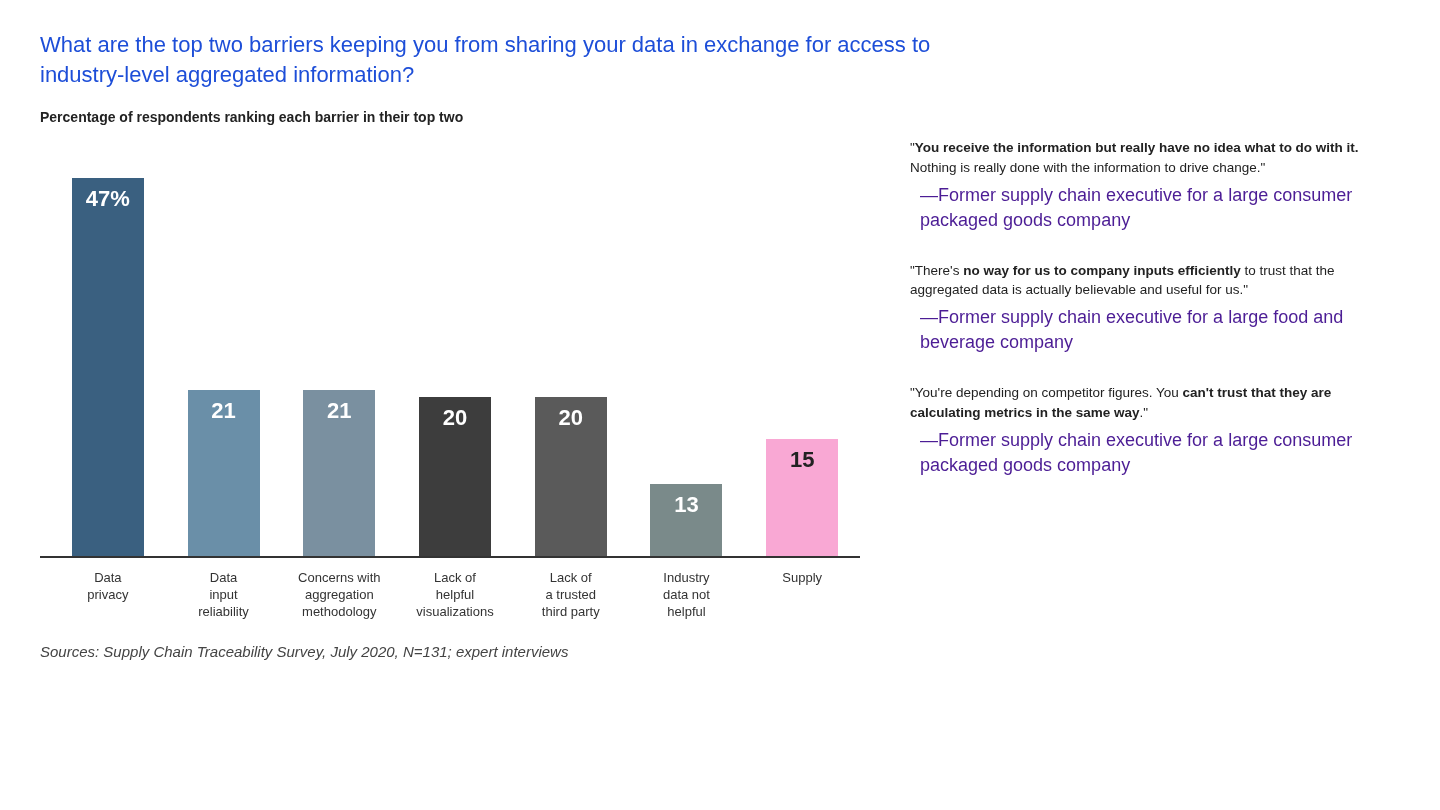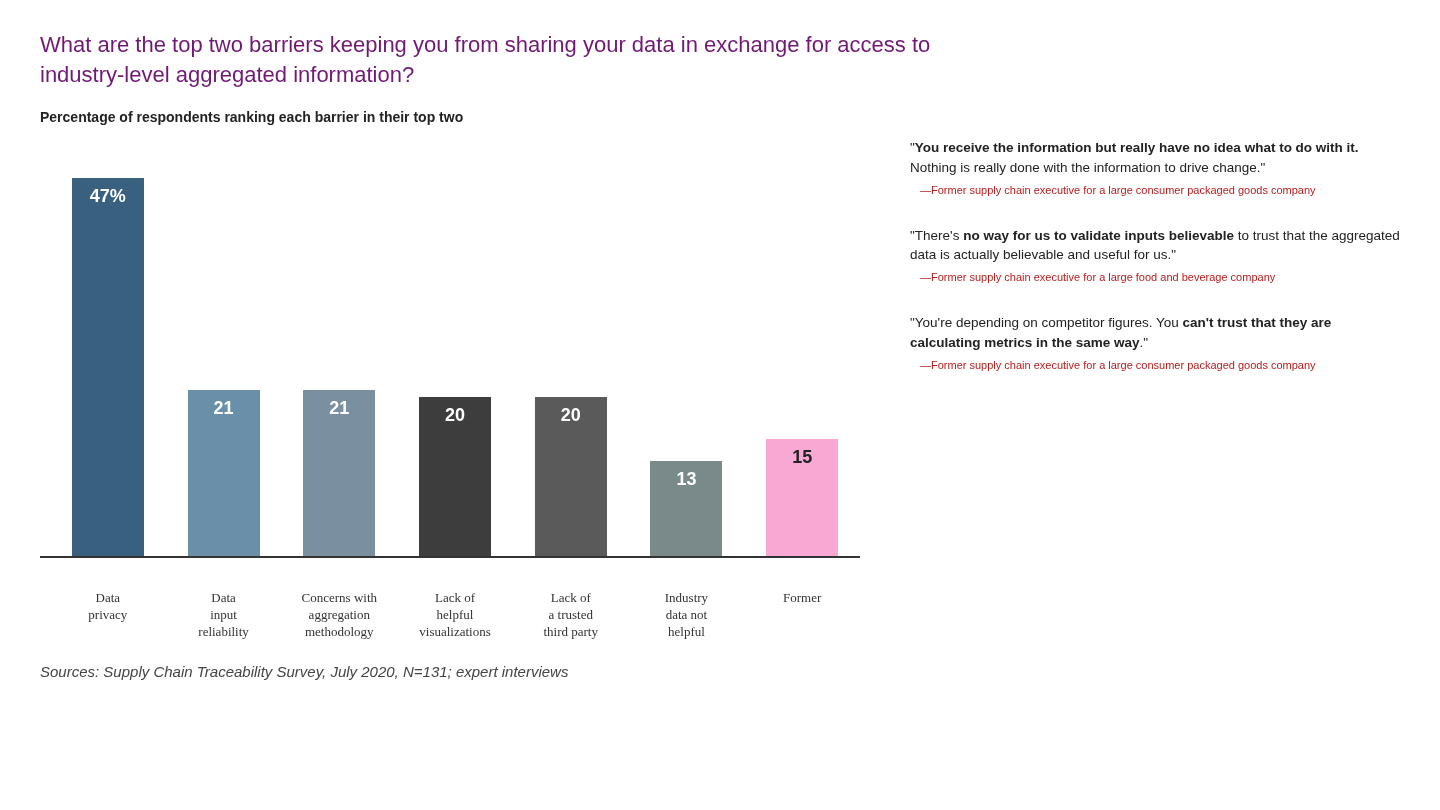--- a/index.html
+++ b/index.html
@@ -11,21 +11,21 @@
       min-height: 810px;
       padding: 30px 40px 20px 40px;
     }
 
     .main-question {
       font-size: 22px;
       font-weight: 400;
       line-height: 1.35;
       max-width: 900px;
       margin-bottom: 20px;
-      color: #701a75;
+      color: #1d4ed8;
     }
 
     .subtitle {
       font-size: 14px;
       font-weight: 700;
       margin-bottom: 13px;
       color: #222;
     }
 
     .content-area {
@@ -67,38 +67,37 @@
       position: relative;
       display: flex;
       align-items: flex-start;
       justify-content: center;
     }
 
     .bar-value {
       position: absolute;
       top: 8px;
       font-weight: 700;
-      font-size: 18px;
+      font-size: 22px;
       color: #fff;
       text-align: center;
       width: 100%;
     }
 
     .bar-value.dark-text {
       color: #222;
     }
 
     .bar-label {
       text-align: center;
       font-size: 13px;
       color: #333;
-      margin-top: 24px;
+      margin-top: 4px;
       line-height: 1.3;
       max-width: 90px;
-      font-family: Liberation Serif, serif;
     }
 
     .labels-row {
       display: flex;
       flex-direction: row;
       padding-left: 10px;
       margin-top: 8px;
     }
 
     .label-cell {
@@ -124,22 +123,22 @@
     .quote-text {
       margin-bottom: 5px;
     }
 
     .quote-text b {
       font-weight: 700;
       text-align: center;
     }
 
     .quote-attribution {
-      color: #b91c1c;
-      font-size: 11px;
+      color: #4c1d95;
+      font-size: 18px;
       padding-left: 10px;
       line-height: 1.4;
     }
 
     .source-line {
       margin-top: 22px;
       font-size: 15px;
       color: #444;
       font-style: italic;
     }
@@ -180,21 +179,21 @@
           <div class="bar bar-color-4" style="height: 159px;">
             <div class="bar-value">20</div>
           </div>
         </div>
         <div class="bar-group">
           <div class="bar bar-color-5" style="height: 159px;">
             <div class="bar-value">20</div>
           </div>
         </div>
         <div class="bar-group">
-          <div class="bar bar-color-6" style="height: 95px;">
+          <div class="bar bar-color-6" style="height: 72px;">
             <div class="bar-value">13</div>
           </div>
         </div>
         <div class="bar-group">
           <div class="bar bar-color-7" style="height: 117px;">
             <div class="bar-value dark-text">15</div>
           </div>
         </div>
       </div>
     <div class="labels-row" id="labels-row">
@@ -210,36 +209,36 @@
         <div class="label-cell">
           <div class="bar-label">Lack of<br>helpful<br>visualizations</div>
         </div>
         <div class="label-cell">
           <div class="bar-label">Lack of<br>a trusted<br>third party</div>
         </div>
         <div class="label-cell">
           <div class="bar-label">Industry<br>data not<br>helpful</div>
         </div>
         <div class="label-cell">
-          <div class="bar-label">Former</div>
+          <div class="bar-label">Supply</div>
         </div>
       </div>
   </div>
 
   <div class="quotes-area">
     <div class="quote-block">
       <p class="quote-text">
         "<b>You receive the information but really have no idea what to do with it.</b> Nothing is really done with the information to drive change."
       </p>
       <p class="quote-attribution">—Former supply chain executive for a large consumer packaged goods company</p>
     </div>
 
     <div class="quote-block">
       <p class="quote-text">
-        "There's <b>no way for us to validate inputs believable</b> to trust that the aggregated data is actually believable and useful for us."
+        "There's <b>no way for us to company inputs efficiently</b> to trust that the aggregated data is actually believable and useful for us."
       </p>
       <p class="quote-attribution">—Former supply chain executive for a large food and beverage company</p>
     </div>
 
     <div class="quote-block">
       <p class="quote-text">
         "You're depending on competitor figures. You <b>can't trust that they are calculating metrics in the same way</b>."
       </p>
       <p class="quote-attribution">—Former supply chain executive for a large consumer packaged goods company</p>
     </div>

